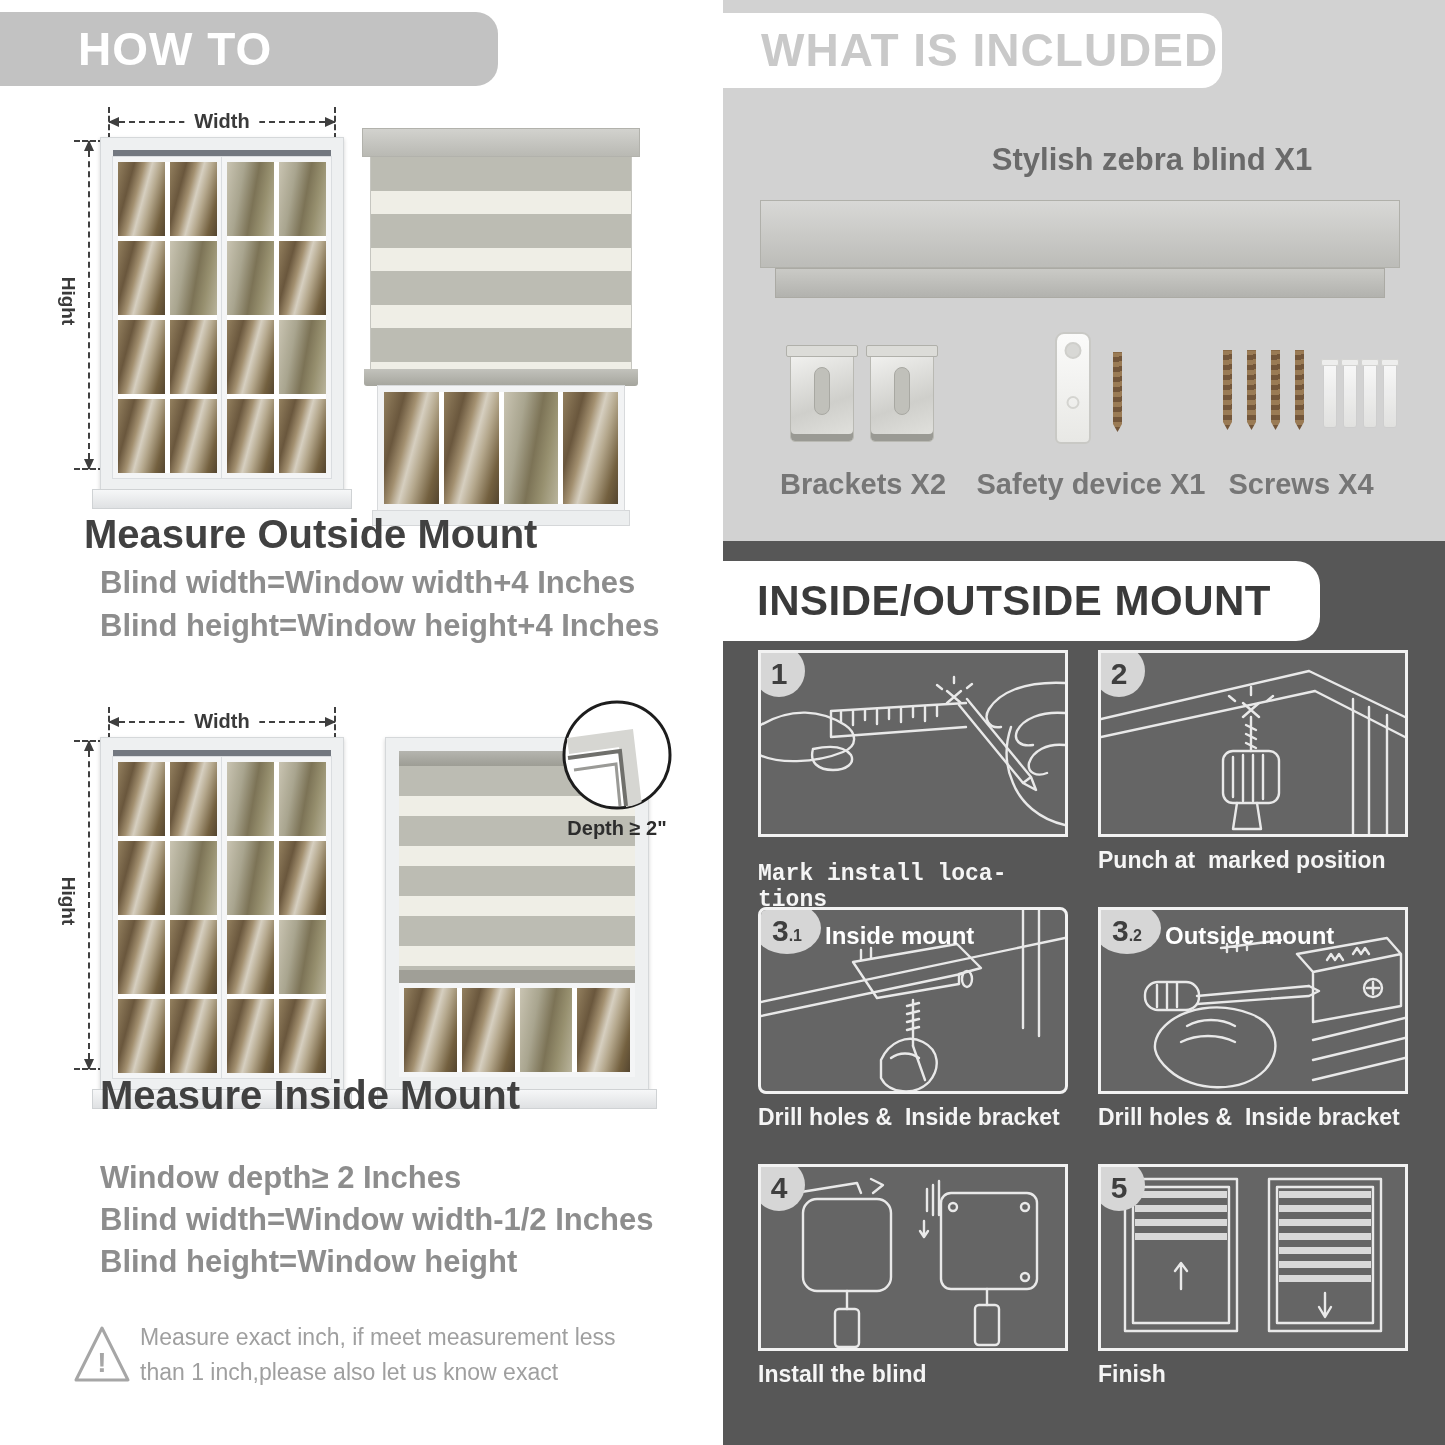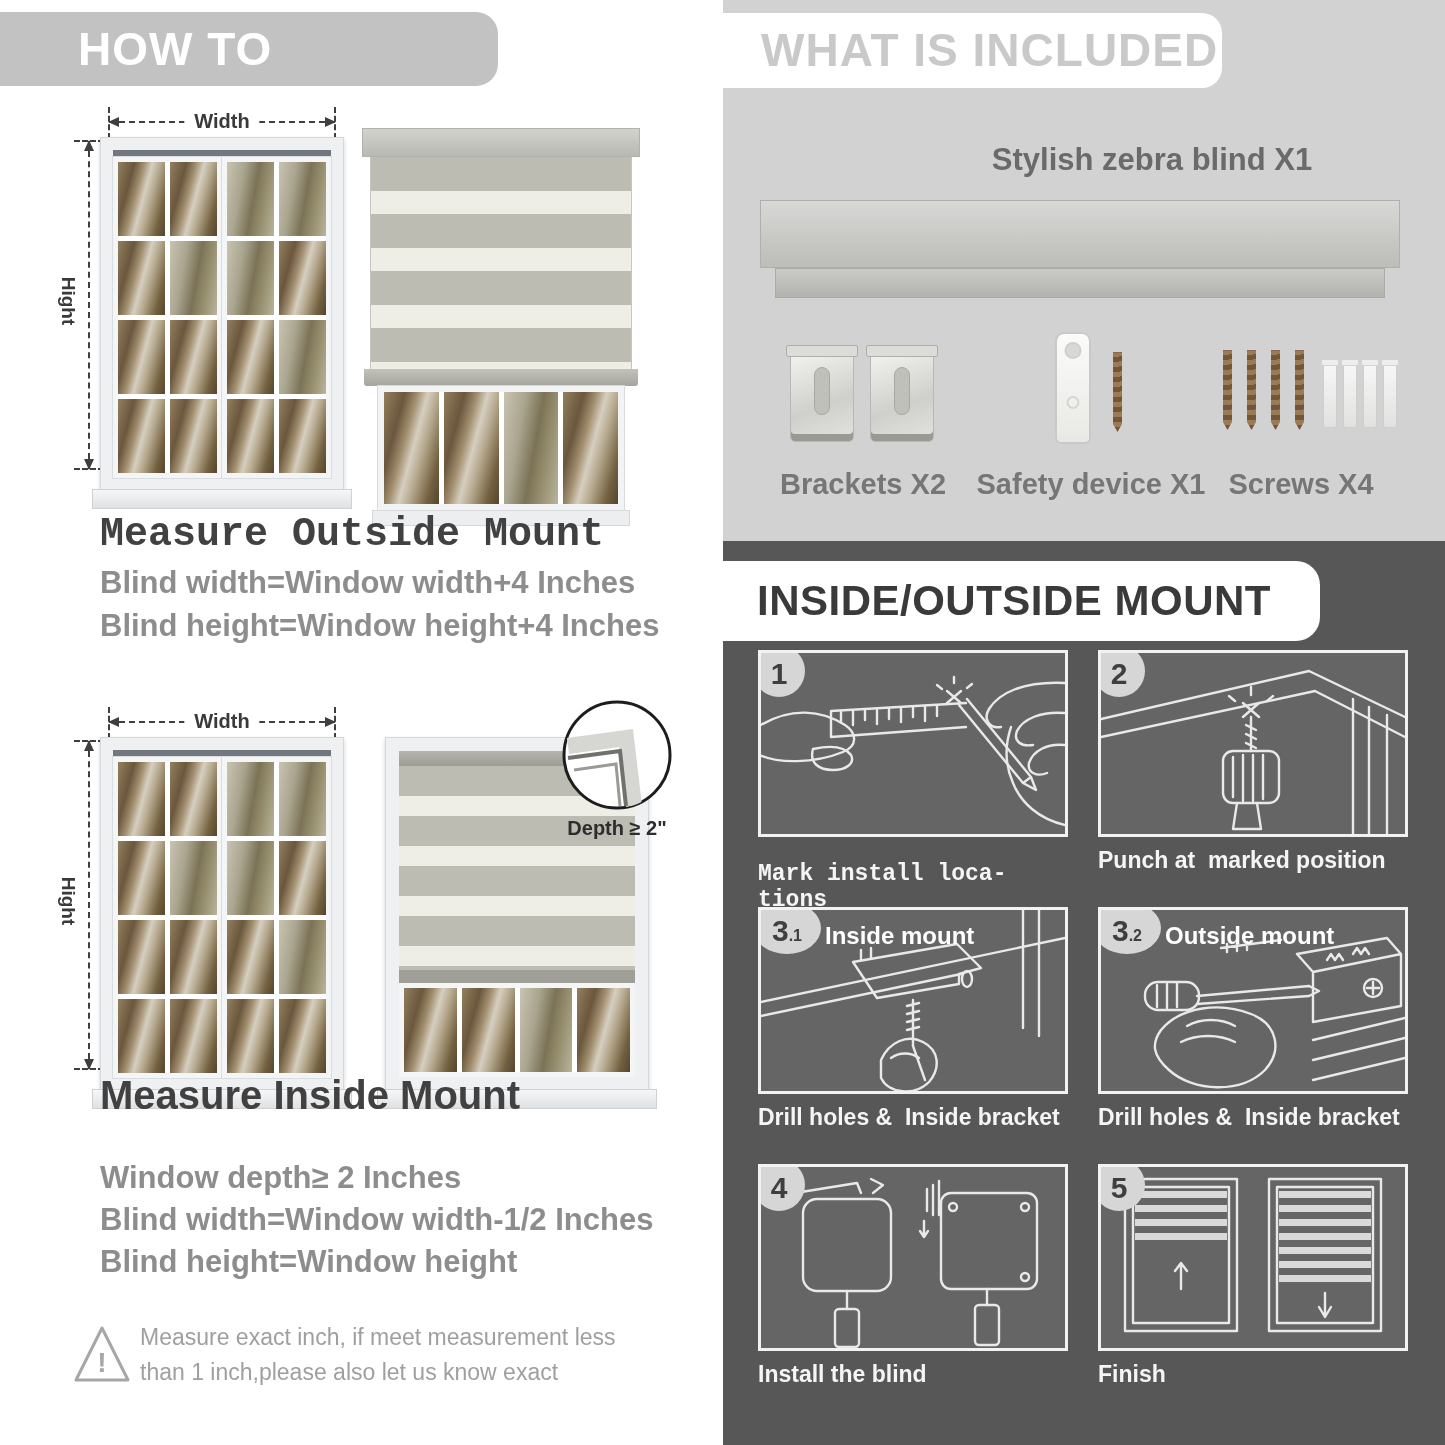--- a/index.html
+++ b/index.html
@@ -170,21 +170,21 @@
       <div class="b1-win">
         <div class="pane-a"></div>
           <div class="pane-a"></div>
           <div class="pane-b"></div>
           <div class="pane-a"></div>
       </div>
       <div class="b1-sill"></div>
     </div>
   </div>
 
-  <div class="abs h2-dark" style="left:100px;top:512px;font-family:Liberation Mono, monospace;">Measure Outside Mount</div>
+  <div class="abs h2-dark" style="left:84px;top:512px;">Measure Outside Mount</div>
   <div class="abs formula" style="left:100px;top:565px;">Blind width=Window width+4 Inches</div>
   <div class="abs formula" style="left:100px;top:608px;">Blind height=Window height+4 Inches</div>
 
   <div class="abs fig" style="top:695px;height:450px;">
     <div class="abs" style="left:107px;top:18px;width:226px;height:18px;">
       <div class="abs dash-h" style="left:0;right:0;top:8px;"></div>
       <div class="abs ah ah-left" style="left:-1px;top:4px;"></div>
       <div class="abs ah ah-right" style="right:-1px;top:4px;"></div>
       <div class="abs w-label" style="left:50%;transform:translateX(-50%);top:-3px;">Width</div>
     </div>
@@ -318,21 +318,21 @@
         <path d="M142,50 l16,14 M158,50 l-16,14 M150,42 l0,-8 M134,48 l-6,-5 M166,48 l6,-5"></path>
         <path d="M150,64 L150,98 M145,72 l10,5 M145,81 l10,5 M145,90 l10,5"></path>
         <rect x="122" y="98" width="56" height="52" rx="10"></rect>
         <path d="M132,104 l0,40 M142,102 l0,46 M152,102 l0,46 M162,102 l0,44"></path>
         <path d="M136,150 L132,176 L160,176 L156,150"></path>
       </svg>
       <div class="badge"><span>2</span></div>
     </div>
     <div class="caption" style="left:375px;top:306px;">Punch at  marked position</div>
 
-    <div class="tile" style="left:35px;top:366px;">
+    <div class="tile" style="left:35px;top:366px;border-radius:8px;">
       <svg class="step-svg" width="304" height="181" viewBox="0 0 304 181" fill="none" stroke="#e9e9e9" stroke-width="2.4" stroke-linecap="round" stroke-linejoin="round">
         <path d="M0,92 L304,28 M0,106 L200,64"></path>
         <path d="M262,0 L262,118 M278,0 L278,126"></path>
         <path d="M92,52 L196,34 L220,58 L198,64 L198,74 L116,88 Z"></path>
         <path d="M100,50 l0,-10 M110,48 l0,-10"></path>
         <ellipse cx="206" cy="69" rx="5" ry="8"></ellipse>
         <path d="M152,90 L152,136 M146,96 l12,-3 M146,104 l12,-3 M146,112 l12,-3 M146,120 l12,-3"></path>
         <path d="M152,136 L164,170"></path>
         <path d="M120,150 C128,132 146,124 162,132 C178,140 180,158 168,172 C154,186 128,184 120,168 Z"></path>
         <path d="M130,148 C138,142 150,142 158,148"></path>

